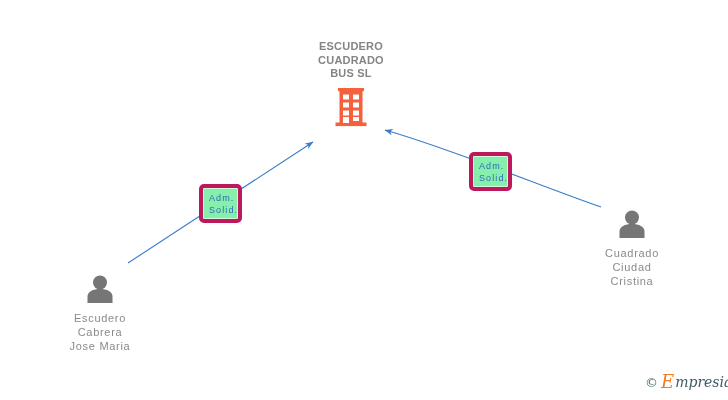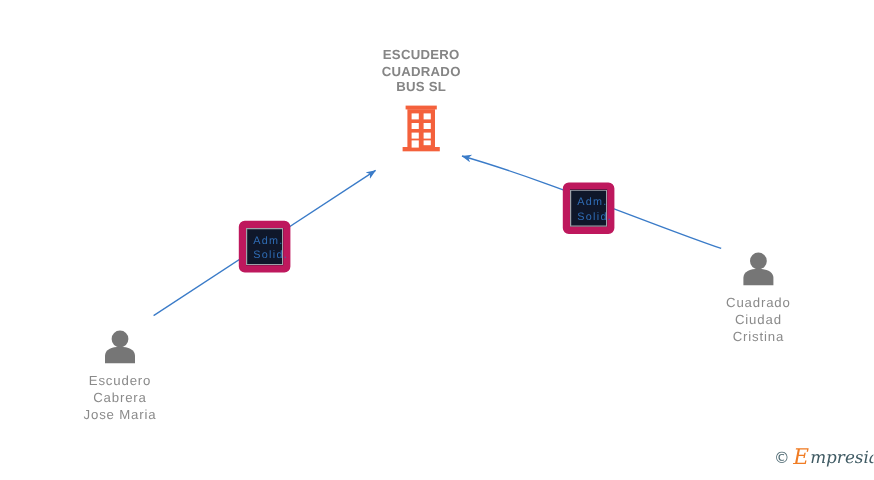--- a/index.html
+++ b/index.html
@@ -64,22 +64,22 @@
   }
   .person-icon-wrap {
     display: flex;
     justify-content: center;
   }
 
   
   .rel-label {
     position: absolute;
     box-sizing: border-box;
-    background: #0f172a;
-    border: 6px solid #be185d;
+    background: #86efac;
+    border: 4px solid #be185d;
     border-radius: 5px;
     padding: 4px 6px 3px 6px;
     font-family: "Liberation Sans", sans-serif;
     font-size: 9px;
     line-height: 12px;
     color: #2f6cb5;
     letter-spacing: 1.1px;
     text-align: center;
     white-space: pre-line;
     box-shadow: 0 0 0 1px rgba(255,255,255,0.6) inset;

